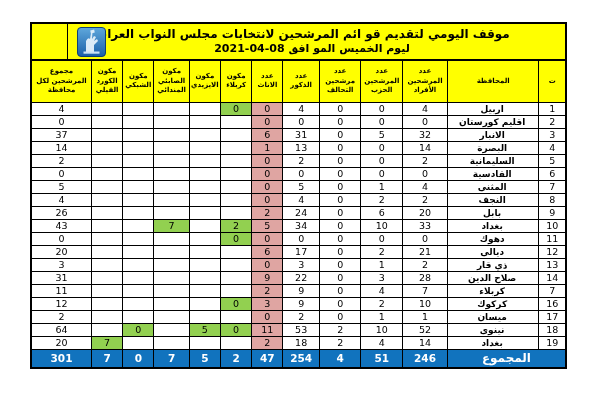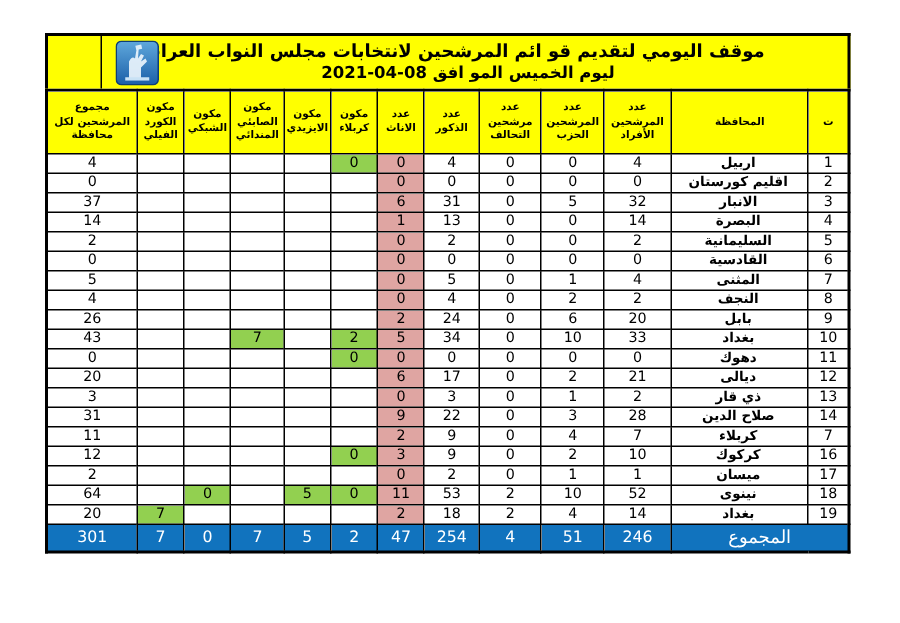--- a/index.html
+++ b/index.html
@@ -23,21 +23,21 @@
   
   table{border-collapse:collapse; table-layout:fixed; width:537px; direction:rtl;}
   th,td{border:1px solid var(--grid); text-align:center; vertical-align:middle; overflow:hidden;}
   table{border:2px solid #000;}
   th{background:var(--yellow); font-size:7px; font-weight:bold; height:42px;
      line-height:1.35; padding:1px; color:#000;}
   td{height:13px; font-size:9.5px; background:#fff; color:#000; padding:0 1px;}
   td.gov{font-size:9px; text-align:center; padding-right:3px;font-weight:bold;}
   td.pink{background:var(--pink);}
   td.green{background:var(--green);}
-  tr.total-row td{background:var(--blue); color:#fff; font-weight:normal;
+  tr.total-row td{background:var(--blue); color:#fff; font-weight:bold;
      font-size:10.5px; height:19px;}
   tr.total-row td.total-label{font-size:12px;}
 
   
   .footer-note{margin-top:4px; text-align:right; padding-left:50px; padding-right:88px;
     font-size:8.5px; font-weight:bold; color:var(--navy); white-space:nowrap;}
   .footer-note .sep{margin:0 24px;}
 </style>
 </head>
 <body>

